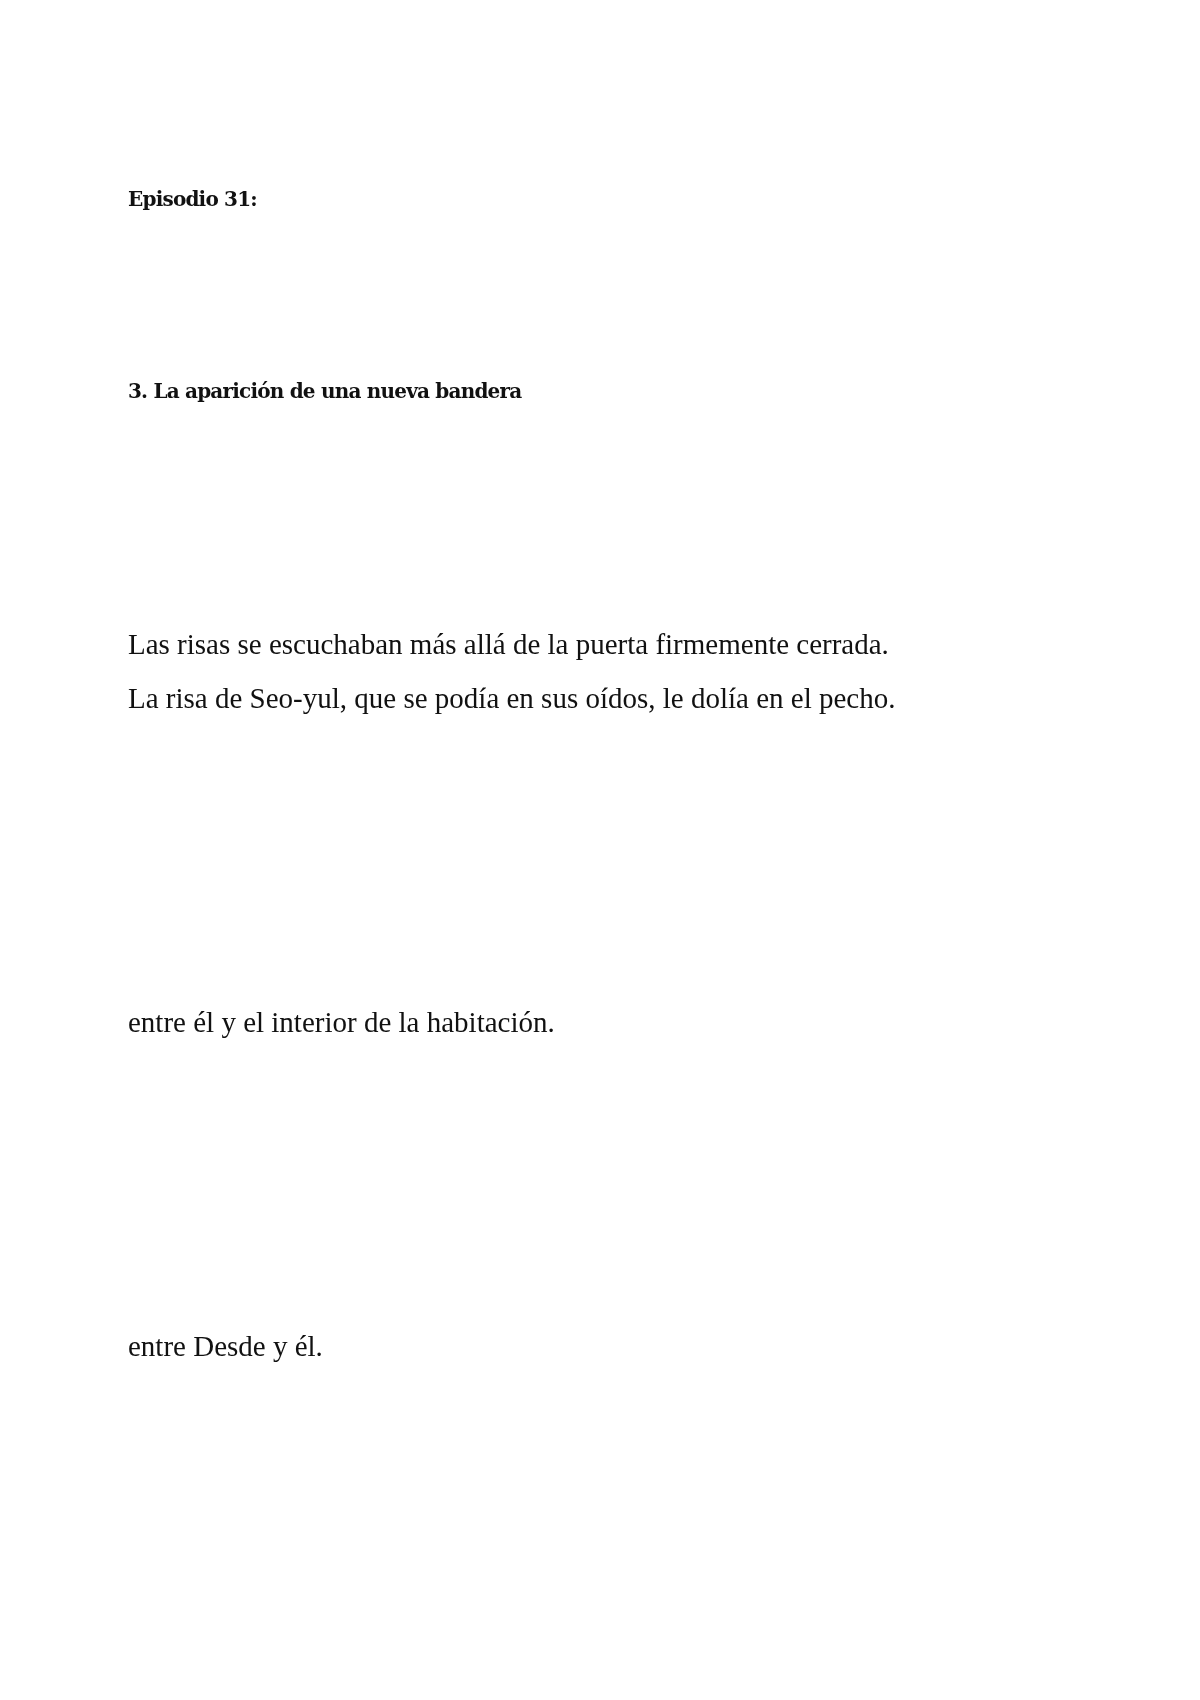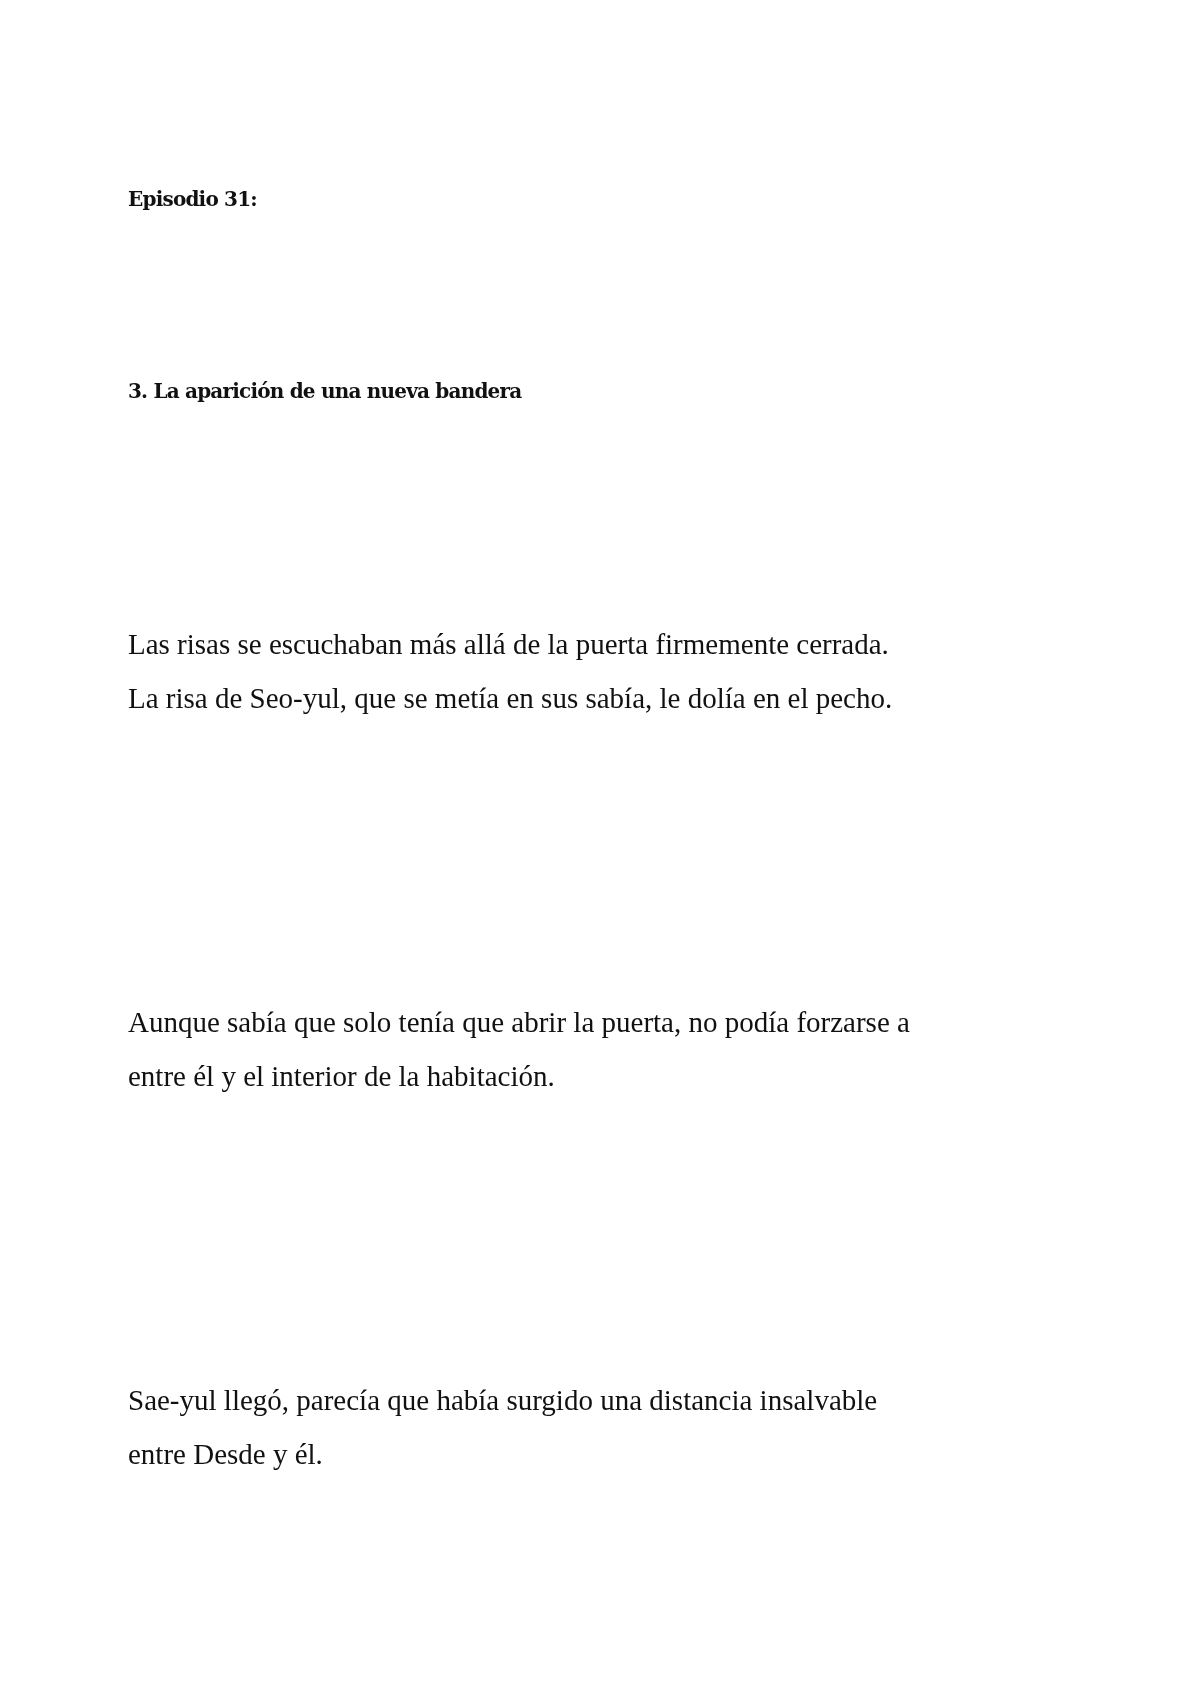--- a/index.html
+++ b/index.html
@@ -49,23 +49,23 @@
   </style>
 </head>
 <body>
 
 <div class="page">
   <h1 class="heading episode">Episodio 31:</h1>
   <h2 class="heading chapter">3. La aparición de una nueva bandera</h2>
 
   <div class="body-text">
     <p class="para">
-      <span class="line">Las risas se escuchaban más allá de la puerta firmemente cerrada.</span><span class="line">La risa de Seo-yul, que se metía en sus sabía, le dolía en el pecho.</span>
+      <span class="line">Las risas se escuchaban más allá de la puerta firmemente cerrada.</span><span class="line">La risa de Seo-yul, que se podía en sus oídos, le dolía en el pecho.</span>
     </p>
     <p class="para">
-      <span class="line">Aunque sabía que solo tenía que abrir la puerta, no podía forzarse a</span><span class="line">entre él y el interior de la habitación.</span>
+      <span class="line">entre él y el interior de la habitación.</span>
     </p>
     <p class="para">
-      <span class="line">Sae-yul llegó, parecía que había surgido una distancia insalvable</span><span class="line">entre Desde y él.</span>
+      <span class="line">entre Desde y él.</span>
     </p>
 
   </div>
 </div>
 
 </body></html>

